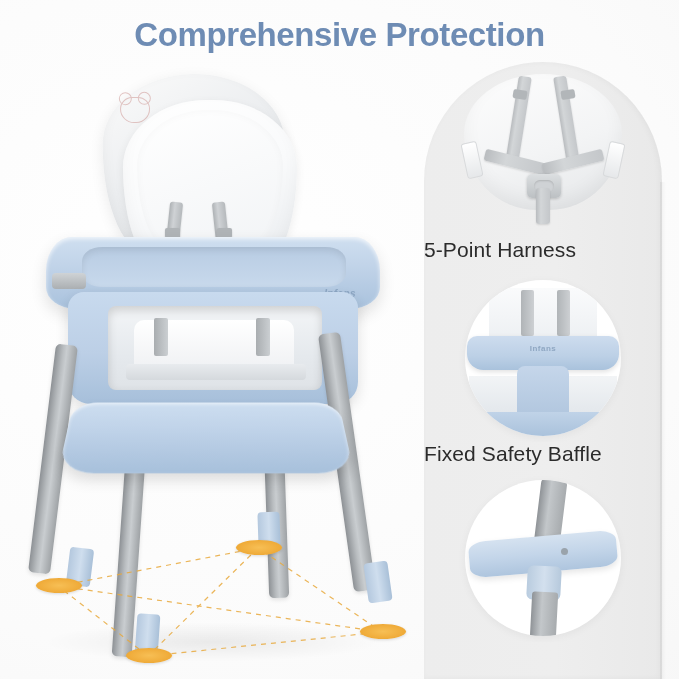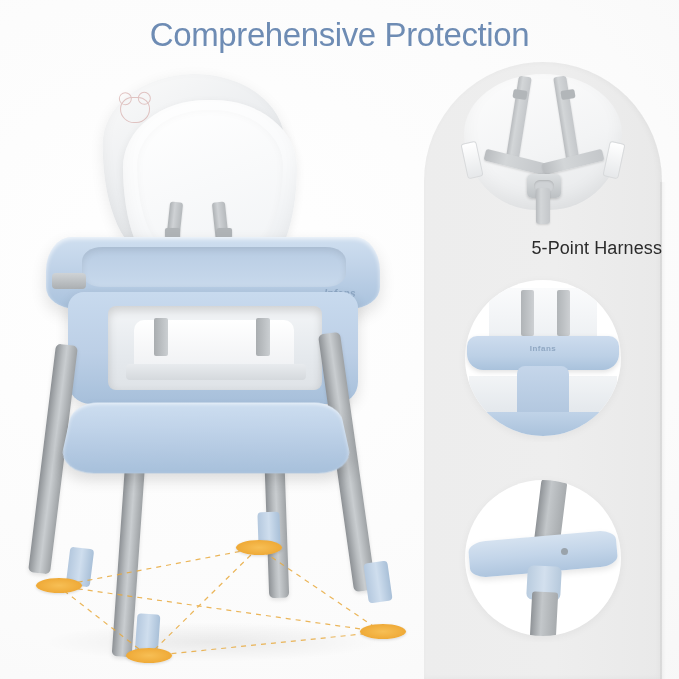--- a/index.html
+++ b/index.html
@@ -21,21 +21,21 @@
     overflow: hidden;
   }
 
   
   #title {
     position: absolute;
     left: 0; top: 16px;
     width: 679px;
     text-align: center;
     font-size: 33px;
-    font-weight: normal;
+    font-weight: bold;
     letter-spacing: -0.4px;
     color: #6e8cb4;
     font-family: "Liberation Sans", sans-serif;
   }
 
   
   #feature-column {
     position: absolute;
     left: 424px;
     top: 62px;
@@ -58,22 +58,22 @@
     left: 0;
     width: 238px;
   }
   .feature-card .media {
     position: relative;
     width: 238px;
     height: 168px;
     overflow: hidden;
   }
   .feature-card .caption {
-    text-align: right;
-    font-size: 18px;
+    text-align: left;
+    font-size: 21px;
     color: #2b2b2b;
     font-family: "Liberation Sans", sans-serif;
     letter-spacing: 0.1px;
   }
 
   #card-1 { top: 8px; }
   #card-2 { top: 212px; }
   #card-3 { top: 412px; }
 
   
@@ -552,20 +552,21 @@
           <div class="baffle-seatback"></div>
           <div class="baffle-strap bstrap-l"></div>
           <div class="baffle-strap bstrap-r"></div>
           <div class="baffle-seat"></div>
           <div class="baffle-bar"></div>
           <div class="baffle-brand">Infans</div>
           <div class="baffle-gap"></div>
           <div class="baffle-base"></div>
         </div>
       </div>
+      <div class="caption">Fixed Safety Baffle</div>
     </div>
 
     <div class="feature-card" id="card-3">
       <div class="media">
         <div class="circle-media">
           <div class="conn-leg-top"></div>
           <div class="conn-tray"></div>
           <div class="conn-screw"></div>
           <div class="conn-sleeve"></div>
           <div class="conn-leg-bot"></div>

